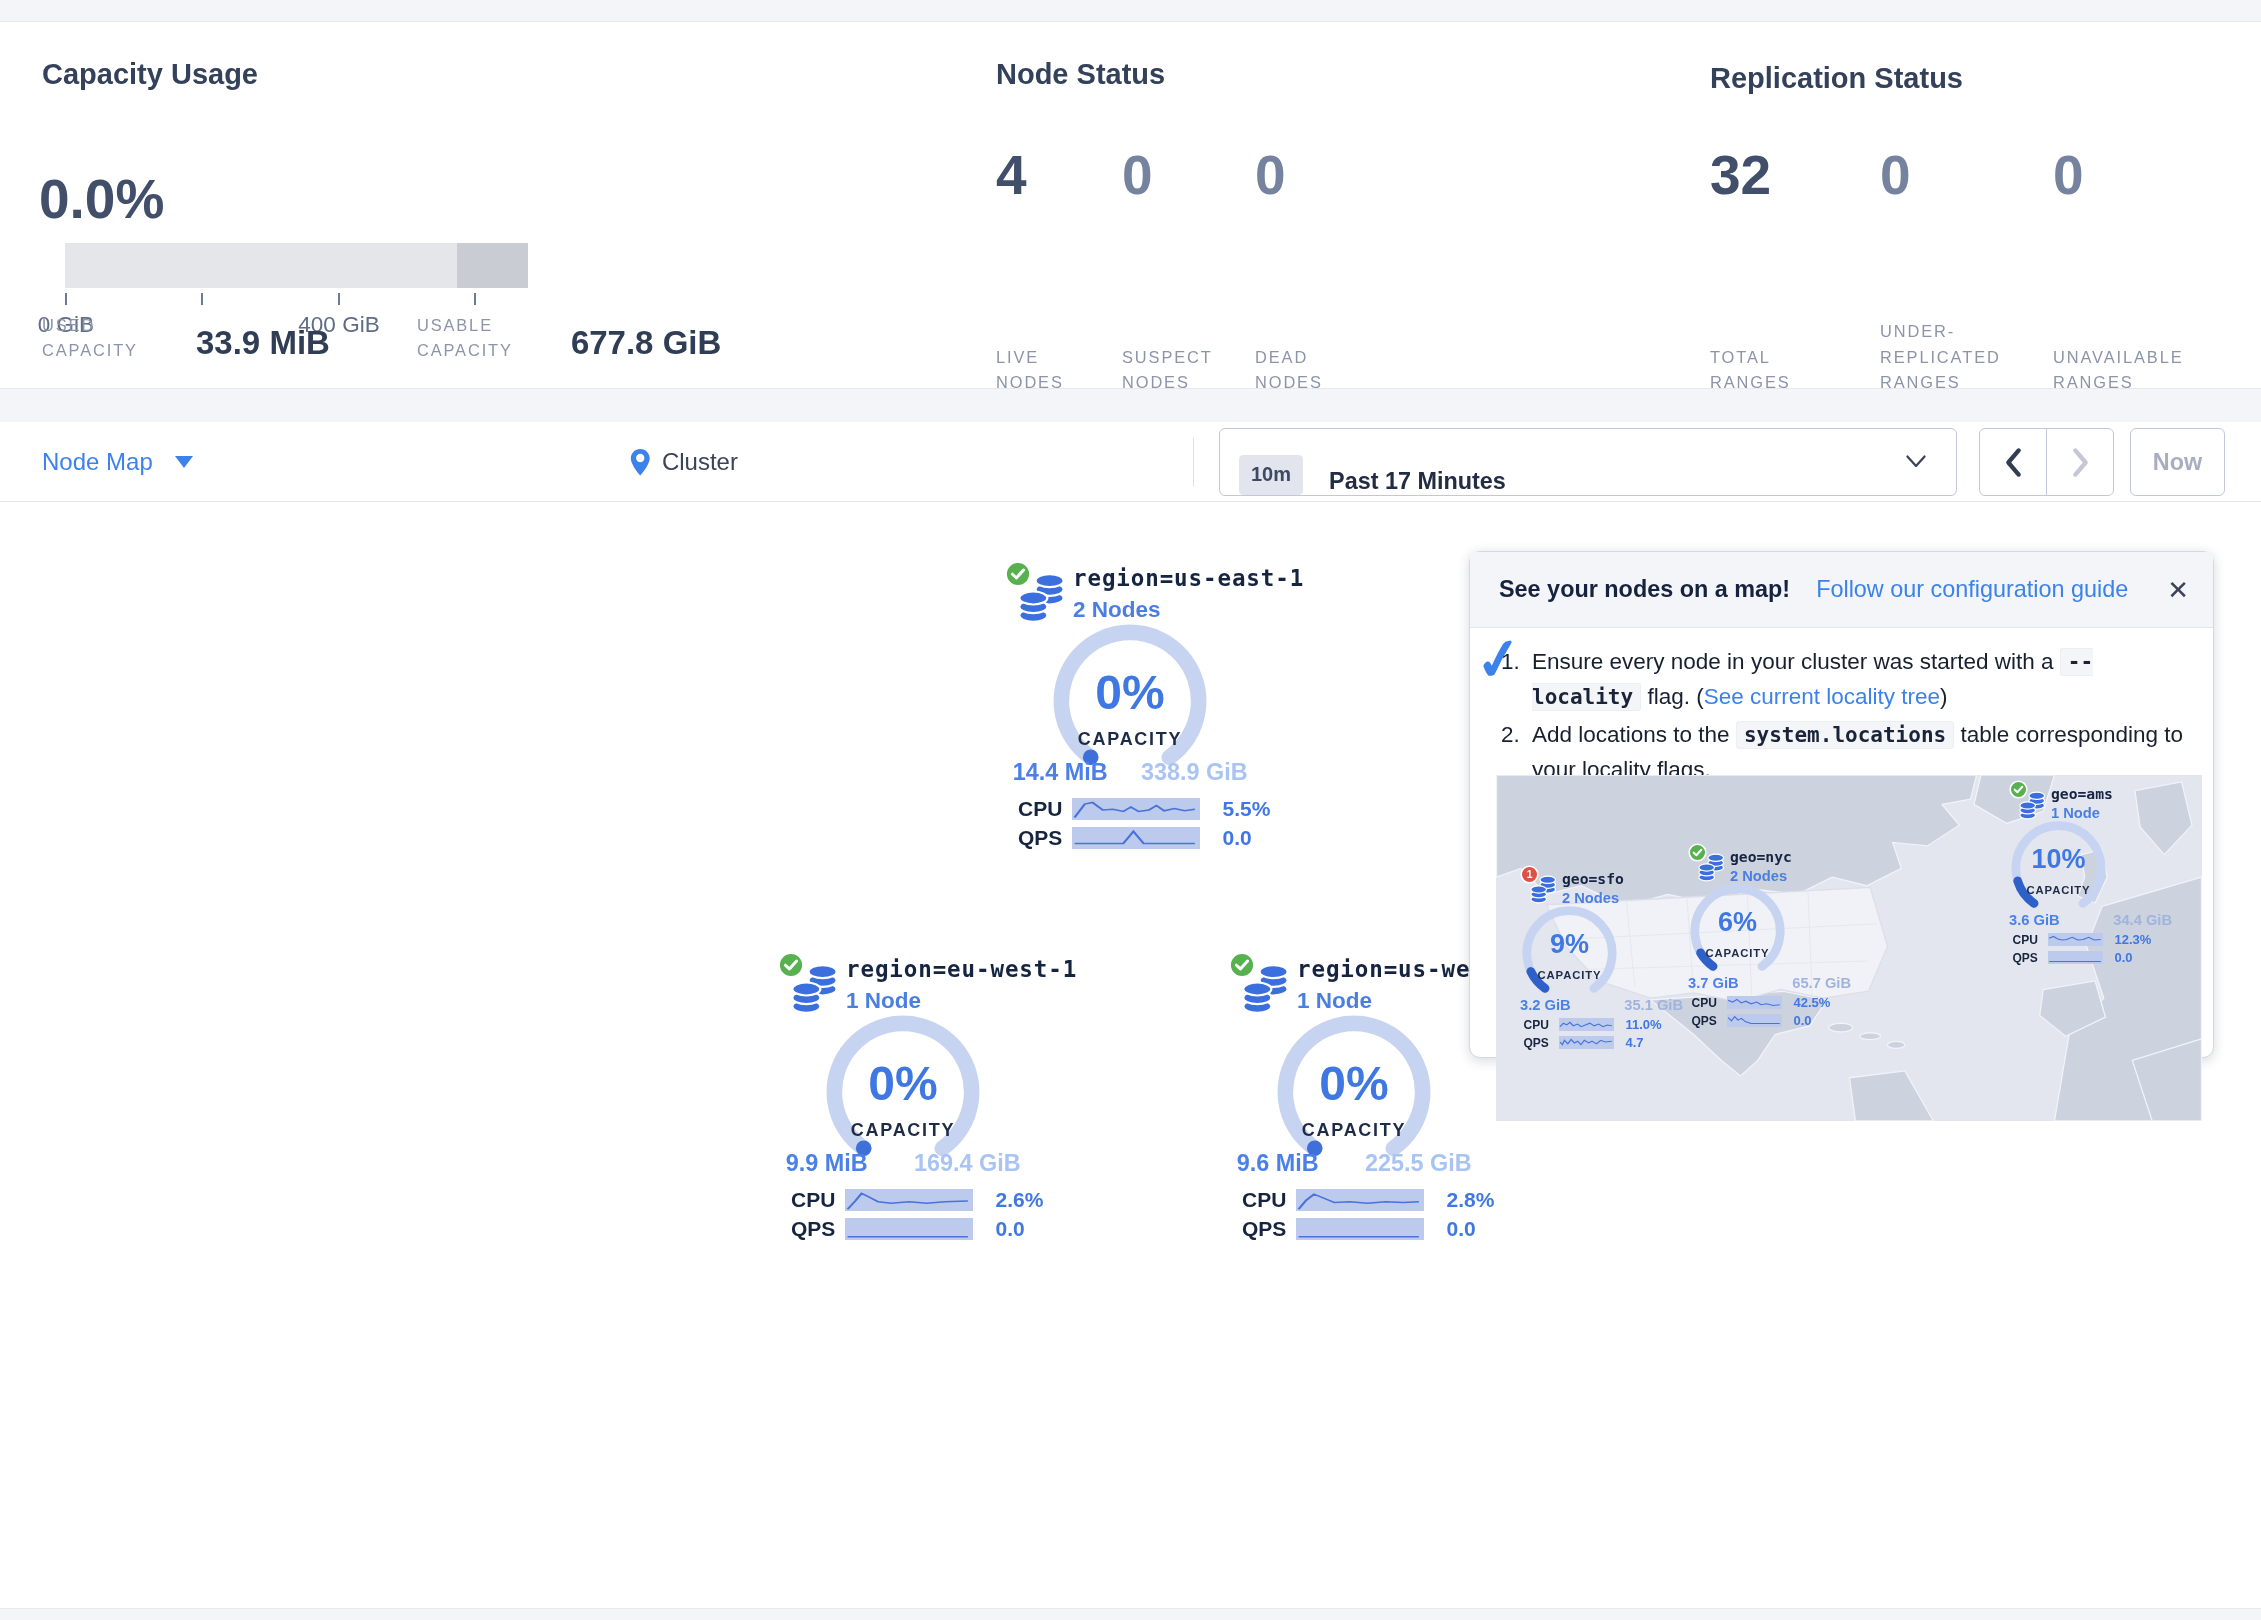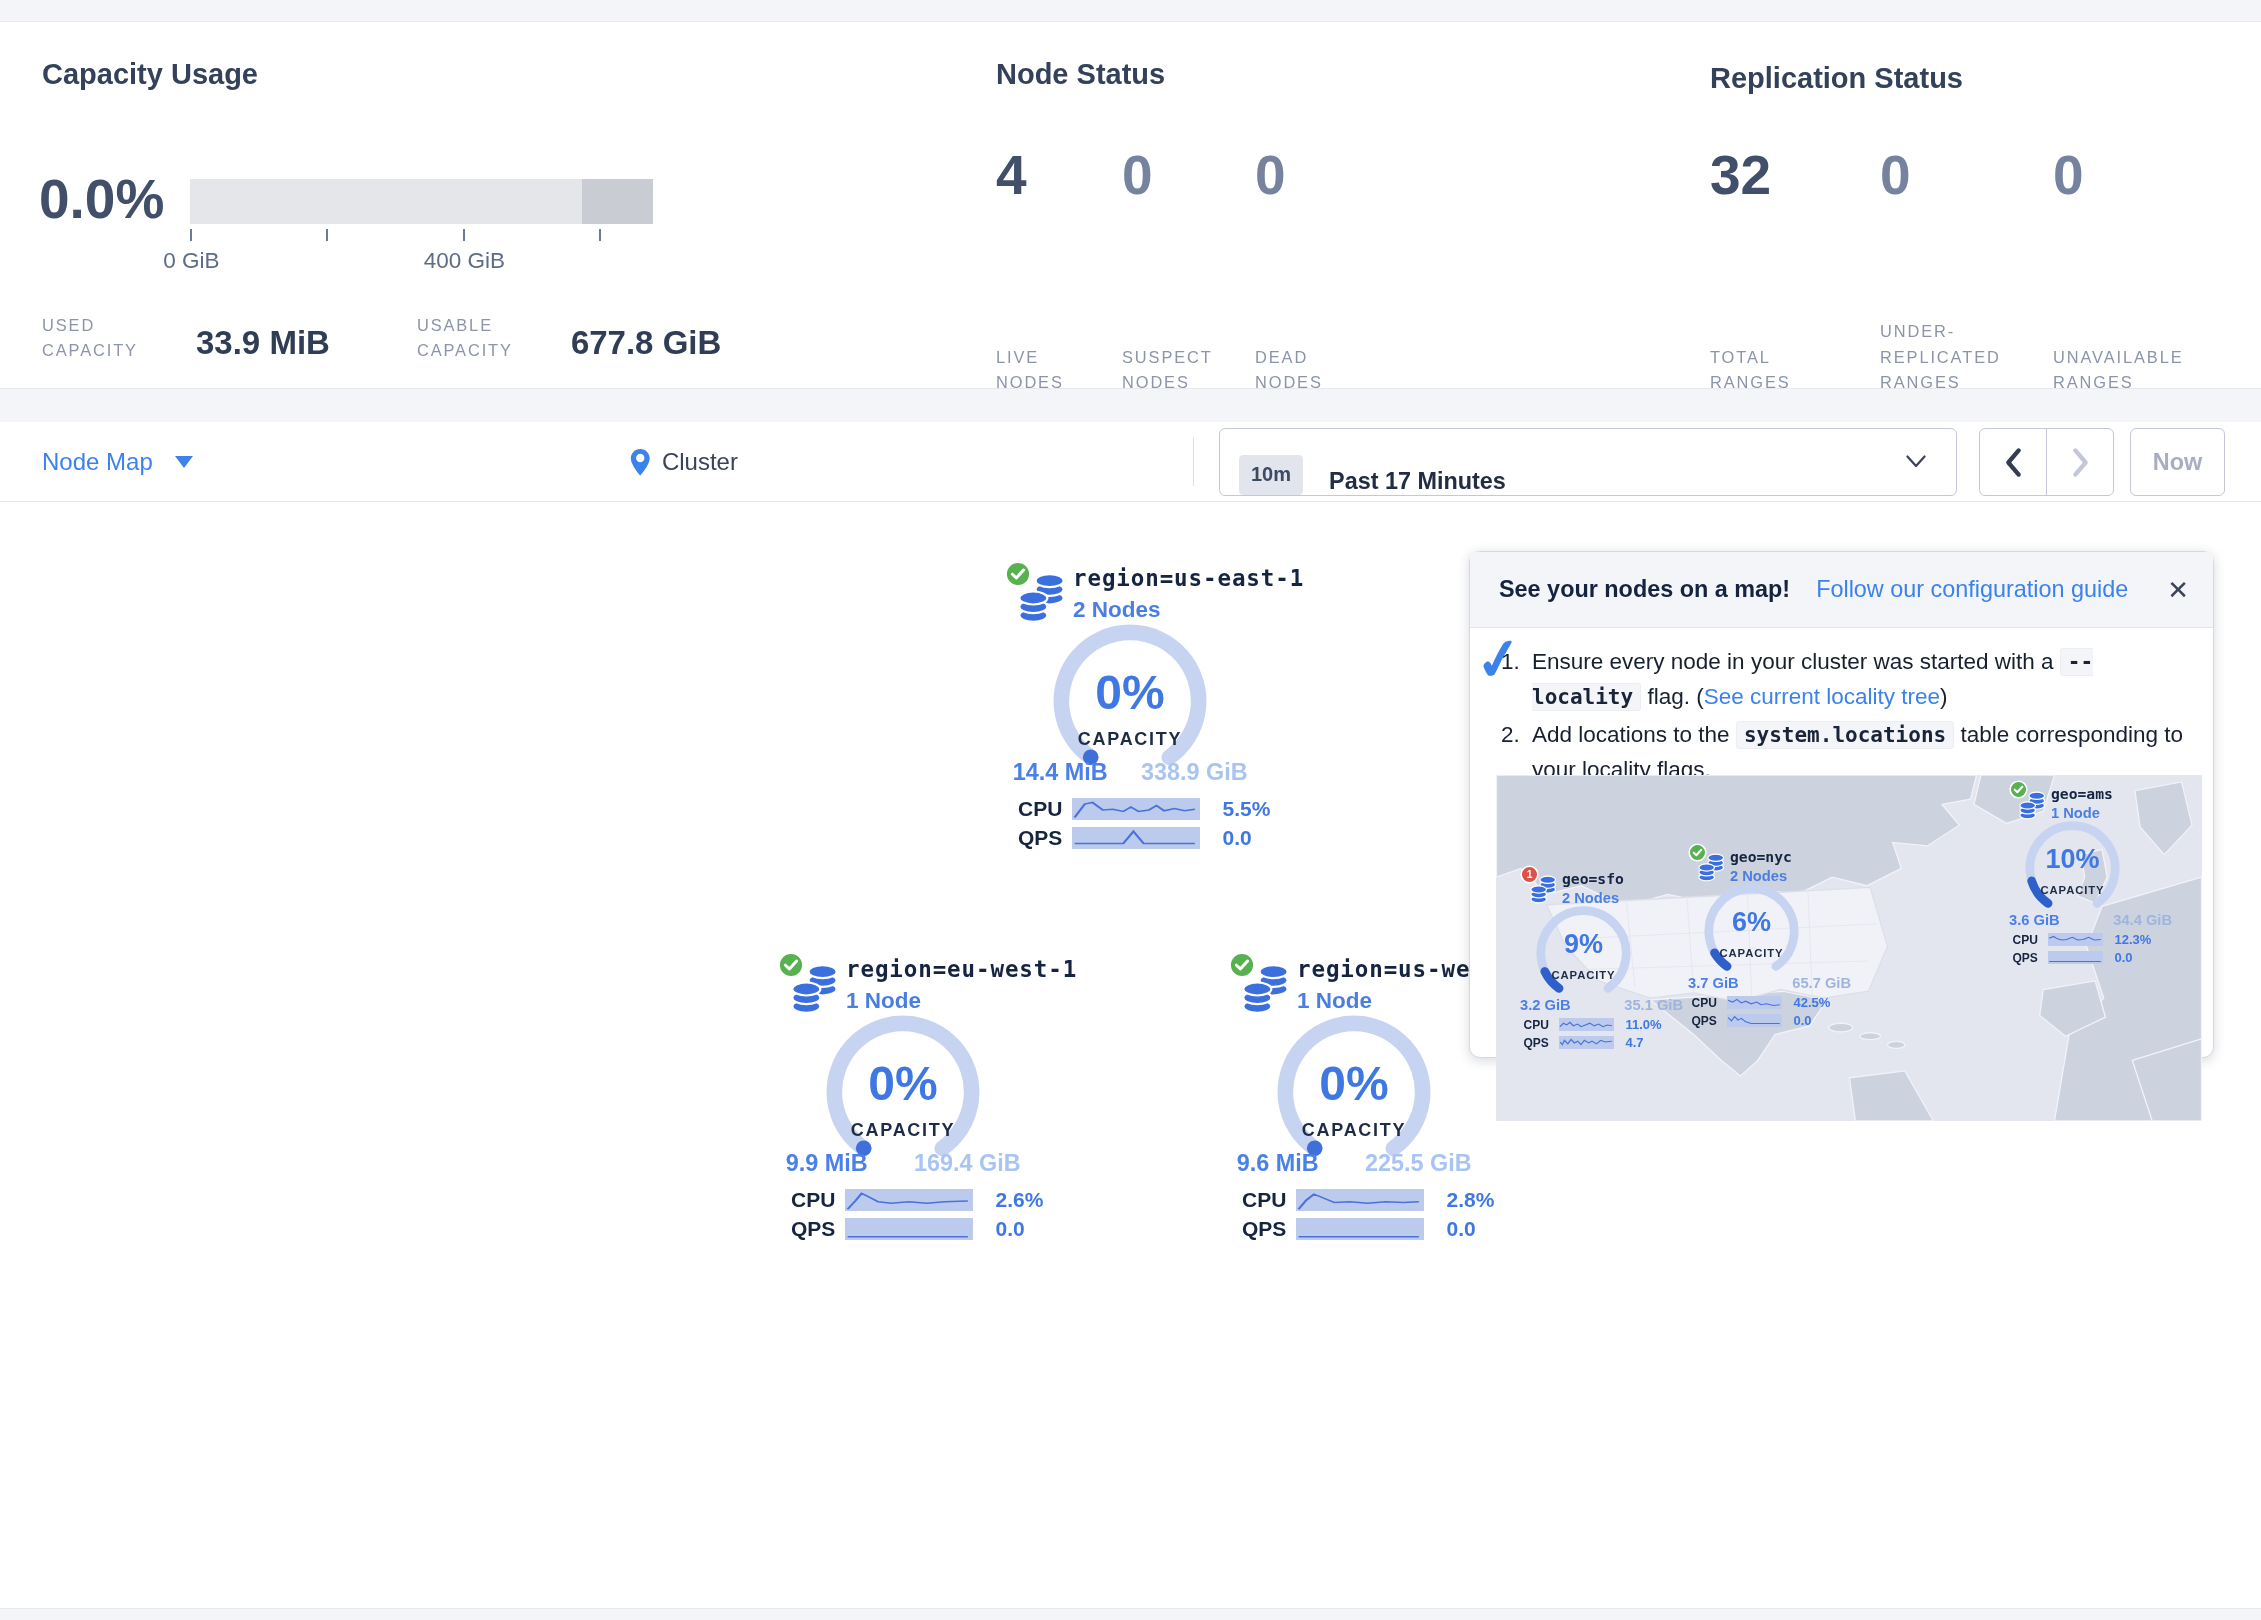--- a/index.html
+++ b/index.html
@@ -11,21 +11,21 @@
   .strip-gap { position:absolute; left:0; top:388px; width:2261px; height:35px; background:#f4f5f9; border-top:0.9px solid #e8e9ef; border-bottom:0.9px solid #e8e9ef; }
   .strip-bottom { position:absolute; left:0; top:1608px; width:2261px; height:12px; background:#f4f5f9; border-top:0.9px solid #e8e9ef; }
 
   
   .summary { position:absolute; left:0; top:21.6px; width:2261px; height:366px; background:#fff; }
   .sec-title { position:absolute; font-size:29px; font-weight:700; color:#33415a; }
   .big-num { font-size:55px; font-weight:700; color:#414f6a; }
   .big-num.dim { color:#76839f; }
   .stat-label { font-size:16.4px; letter-spacing:1.9px; color:#8b94a9; line-height:1.55; font-weight:400; }
 
-  .cap-gauge { position:absolute; left:39px; top:145px; display:flex; align-items:flex-start; }
+  .cap-gauge { position:absolute; left:39px; top:145px; display:flex; align-items:flex-start;flex-direction:column; }
   .cap-bar-wrap { position:relative; margin-left:26px; margin-top:12px; width:463px; }
   .cap-bar { position:relative; width:463px; height:45px; background:#e4e6ea; overflow:hidden; }
   .cap-bar-dark { position:absolute; right:0; top:0; width:71px; height:45px; background:#caccd4; }
   .cap-tick { position:absolute; top:50px; width:1.7px; height:12px; background:#6d7a94; }
   .cap-tick-label { position:absolute; top:69px; transform:translateX(-50%); font-size:22.5px; color:#5e6c86; white-space:nowrap; }
 
   .cap-stats { position:absolute; left:42px; top:291px; display:flex; gap:87px; align-items:flex-start; }
   .cap-pair { display:flex; align-items:flex-end; gap:24px; }
   .cap-pair .stat-label { width:130px; }
   .cap-value { font-size:33px; font-weight:700; color:#2f3d55; padding-bottom:1.7px; white-space:nowrap; }
@@ -82,21 +82,21 @@
   .step-link { color:#3b82ea; cursor:pointer; }
   .big-check { position:absolute; left:5.2px; top:74px; font-size:57px; font-weight:900; color:#3b82ea; transform:rotate(-8deg); }
 
   .minimap { position:absolute; left:26px; top:223px; width:706px; height:346px; background:#e3e6ef; overflow:hidden; }
   .mini-card { position:absolute; width:182px; }
   .mc-status { position:absolute; left:0; top:0; }
   .mc-db { position:absolute; left:8.7px; top:10.4px; }
   .mc-head { position:absolute; left:42px; top:5.2px; white-space:nowrap; }
   .mc-title { font-family:"DejaVu Sans Mono", monospace; font-size:14.7px; font-weight:700; color:#152441; }
   .mc-sub { margin-top:2.6px; font-size:14.7px; font-weight:700; color:#4a7ee0; cursor:pointer; }
-  .mc-gauge { position:absolute; left:15px; top:38px; width:97px; height:97px; }
+  .mc-gauge { position:absolute; left:1px; top:38px; width:97px; height:97px; }
   .mc-pct { position:absolute; left:0; top:26px; width:97px; text-align:center; font-size:27px; font-weight:700; color:#3f78e2; }
   .mc-cap { position:absolute; left:0; top:66px; width:97px; text-align:center; font-size:11.3px; font-weight:700; letter-spacing:0.9px; color:#1d2b47; }
   .mc-vals { position:absolute; left:0; top:132px; width:163px; display:flex; justify-content:space-between; }
   .mc-used { font-size:14.7px; font-weight:600; color:#4a80e8; }
   .mc-total { font-size:14.7px; font-weight:600; color:#9fb4dd; }
   .mc-row { position:absolute; left:3.5px; display:flex; align-items:center; }
   .mc-row-label { width:35px; font-size:12px; font-weight:800; color:#16243f; }
   .mc-row-val { margin-left:12px; font-size:13px; font-weight:700; color:#3f78e2; }
 </style>
 </head>

